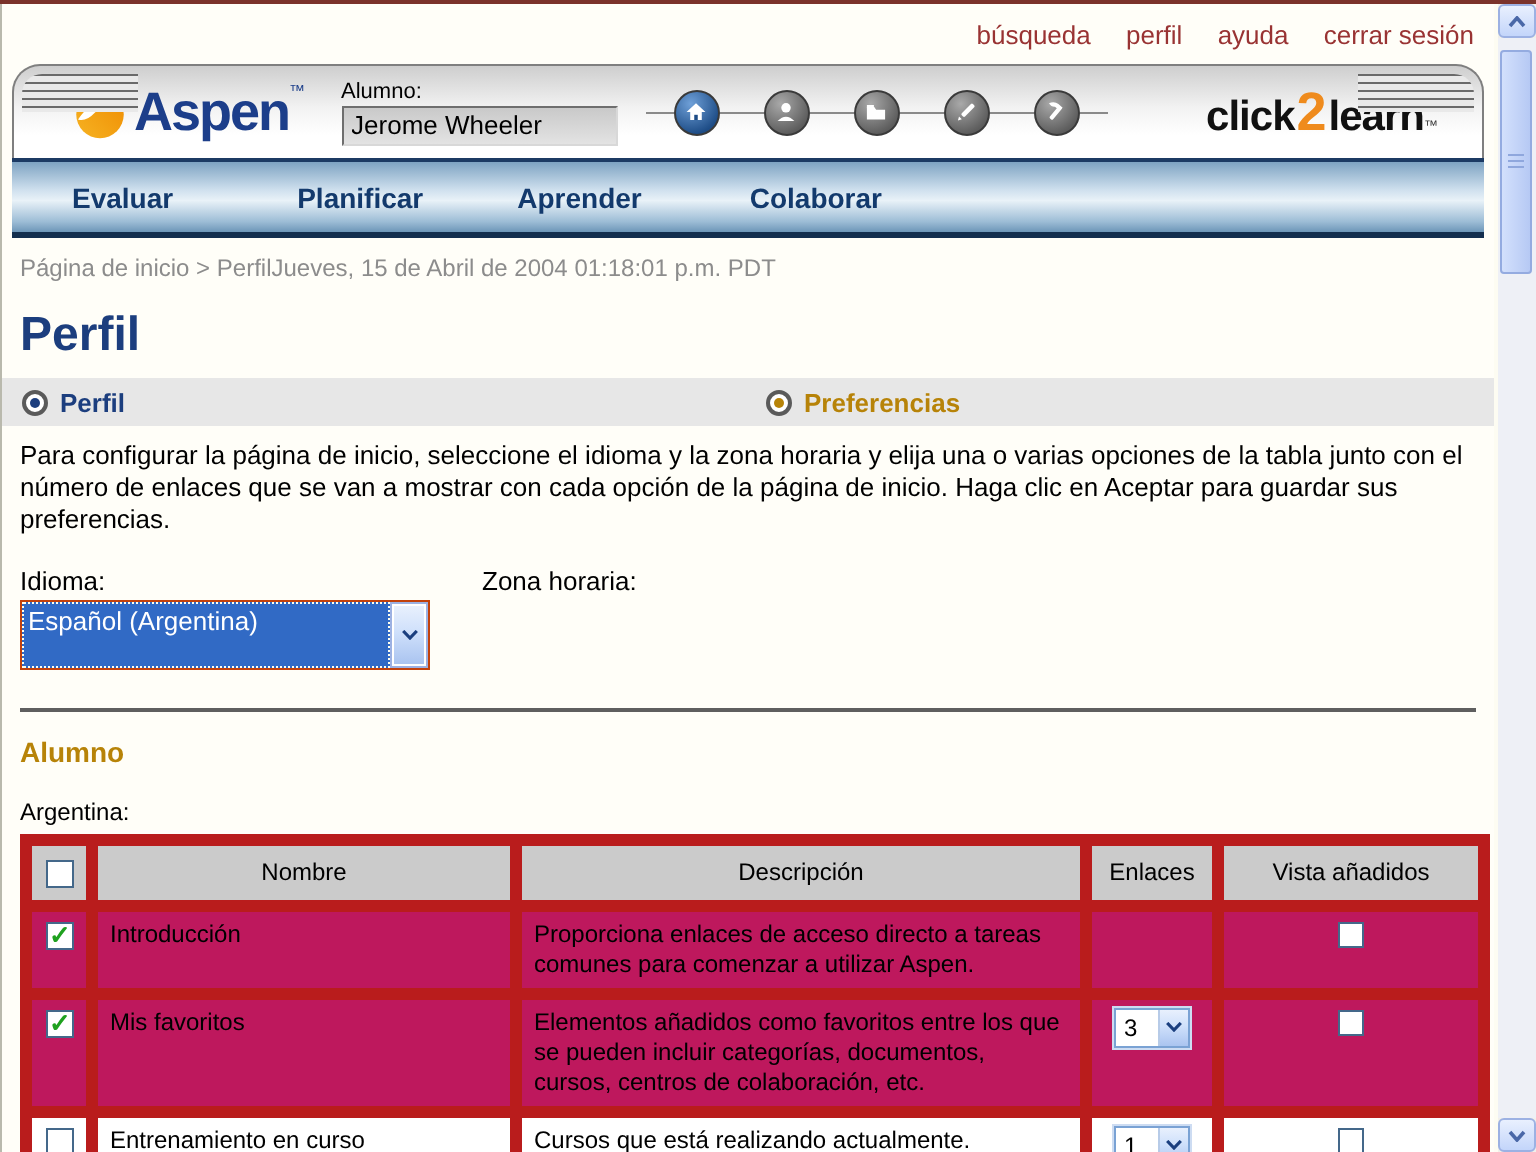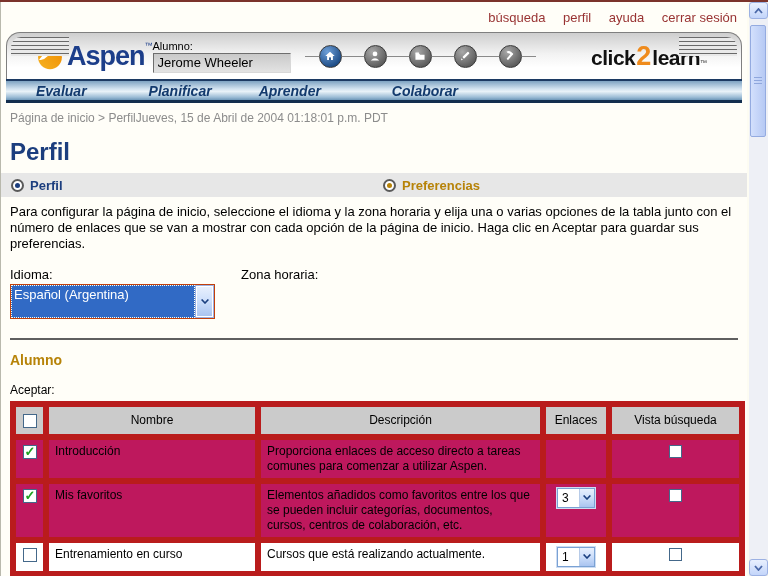--- a/index.html
+++ b/index.html
@@ -30,55 +30,55 @@
   }
   .grip { position:absolute; top:4px; width:58px; height:19px;
     background:repeating-linear-gradient(180deg,#6a6a6a 0 1px,#e9e9e9 1px 4px); }
   .grip.left { left:4px; border-top-left-radius:10px; }
   .grip.right { right:4px; border-top-right-radius:10px; }
 
   .brand { display:flex; margin-left:28px; }
   .brand-text { font-size:27px; font-weight:bold; color:#1c3e8a; letter-spacing:-1px; margin-left:2px; }
   .brand-mark { font-size:8px; color:#1c3e8a; vertical-align:top; }
 
-  .student { display:flex; flex-direction:column; }
+  .student { margin-left:18px; display:flex; flex-direction:column; }
   .student-label { font-size:11px; color:#000; margin-bottom:1px; }
   .student input {
     width:138px; height:20px; font-family:"Liberation Sans",sans-serif; font-size:13px;
     background:linear-gradient(180deg,#c9c9c9,#e3e3e3);
     border:1px solid; border-color:#6e6e6e #d8d8d8 #d8d8d8 #6e6e6e; padding:0 4px;
   }
 
   .iconbar { display:flex; align-items:center; margin-left:14px; }
   .conn { width:22px; height:1px; background:#8a8a8a; }
   .conn.short { width:14px; }
   .circle-btn {
     width:23px; height:23px; border-radius:50%; border:1px solid #3a3a3a;
     display:flex; align-items:center; justify-content:center; cursor:pointer;
     background:radial-gradient(circle at 35% 28%,#a9a9a9,#5c5c5c 75%);
   }
   .circle-btn.active { background:radial-gradient(circle at 35% 28%,#6fa0d8,#1d4c86 75%); }
 
-  .c2l { margin-left:auto; margin-right:34px; display:flex; align-items:baseline; }
+  .c2l { margin-left:auto; margin-right:22px; display:flex; align-items:baseline; }
   .c2l .blk { font-size:21px; font-weight:bold; color:#111; letter-spacing:-0.5px; }
   .c2l .org { font-size:27px; font-weight:bold; color:#ef8b1d; margin:0 1px; }
   .c2l .mk { font-size:7px; color:#333; }
 
   
   .navbar {
-    margin:0 5px; height:24px;
+    margin:0 5px; height:40px;
     border-top:2px solid #1c3a63; border-bottom:3px solid #132e4e;
     background:linear-gradient(180deg,#7ea3c2 0%,#cfe0ee 40%,#e9f2f8 55%,#9dbdd6 85%,#6d96b8 100%);
-    display:flex; align-items:center; font-size:14px; font-weight:bold; color:#133a6d;font-style:italic;
+    display:flex; align-items:center; font-size:14px; font-weight:bold; color:#133a6d;
   }
   .navbar span { cursor:pointer; }
   .navbar span:nth-child(1){ margin-left:30px; }
   .navbar span:nth-child(2){ margin-left:62px; }
   .navbar span:nth-child(3){ margin-left:47px; }
-  .navbar span:nth-child(4){ margin-left:71px; }
+  .navbar span:nth-child(4){ margin-left:54px; }
 
   .crumbrow { display:flex; justify-content:flex-start; padding:8px 10px 0 9px;
     font-size:12px; color:#8c8c8c; }
 
   .notice { margin-top:15px; display:flex; align-items:center; justify-content:center; gap:10px;
     font-size:13px; font-weight:bold; color:#0d0d0d; }
 
   h1.pagetitle { margin:13px 0 7px 9px; font-size:24px; color:#1c3e7e; }
 
   .tabbar { background:#e7e7e7; height:24px; display:flex; align-items:center; padding-left:10px; }
@@ -275,37 +275,37 @@
       </div>
     </div>
     <div class="field">
       <label>Zona horaria:</label>
     </div>
   </div>
 
   <hr class="divider">
 
   <div class="section-title">Alumno</div>
-  <div class="options-label">Aceptar:</div>
+  <div class="options-label">Argentina:</div>
 
   <table class="opts">
     <colgroup>
         <col class="col-cb">
         <col class="col-name">
         <col class="col-desc">
         <col class="col-links">
         <col class="col-vc">
       </colgroup>
     <thead>
       <tr>
         <th class="col-cb"><span class="checkbox"></span></th>
         <th>Nombre</th>
         <th>Descripción</th>
         <th>Enlaces</th>
-        <th>Vista búsqueda</th>
+        <th>Vista añadidos</th>
       </tr>
     </thead>
     <tbody>
   <tr class="hl">
     <td class="col-cb"><span class="checkbox checked"></span></td>
     <td class="col-name">Introducción</td>
     <td class="col-desc">Proporciona enlaces de acceso directo a tareas comunes para comenzar a utilizar Aspen.</td>
     <td class="col-links">
       
     </td>

